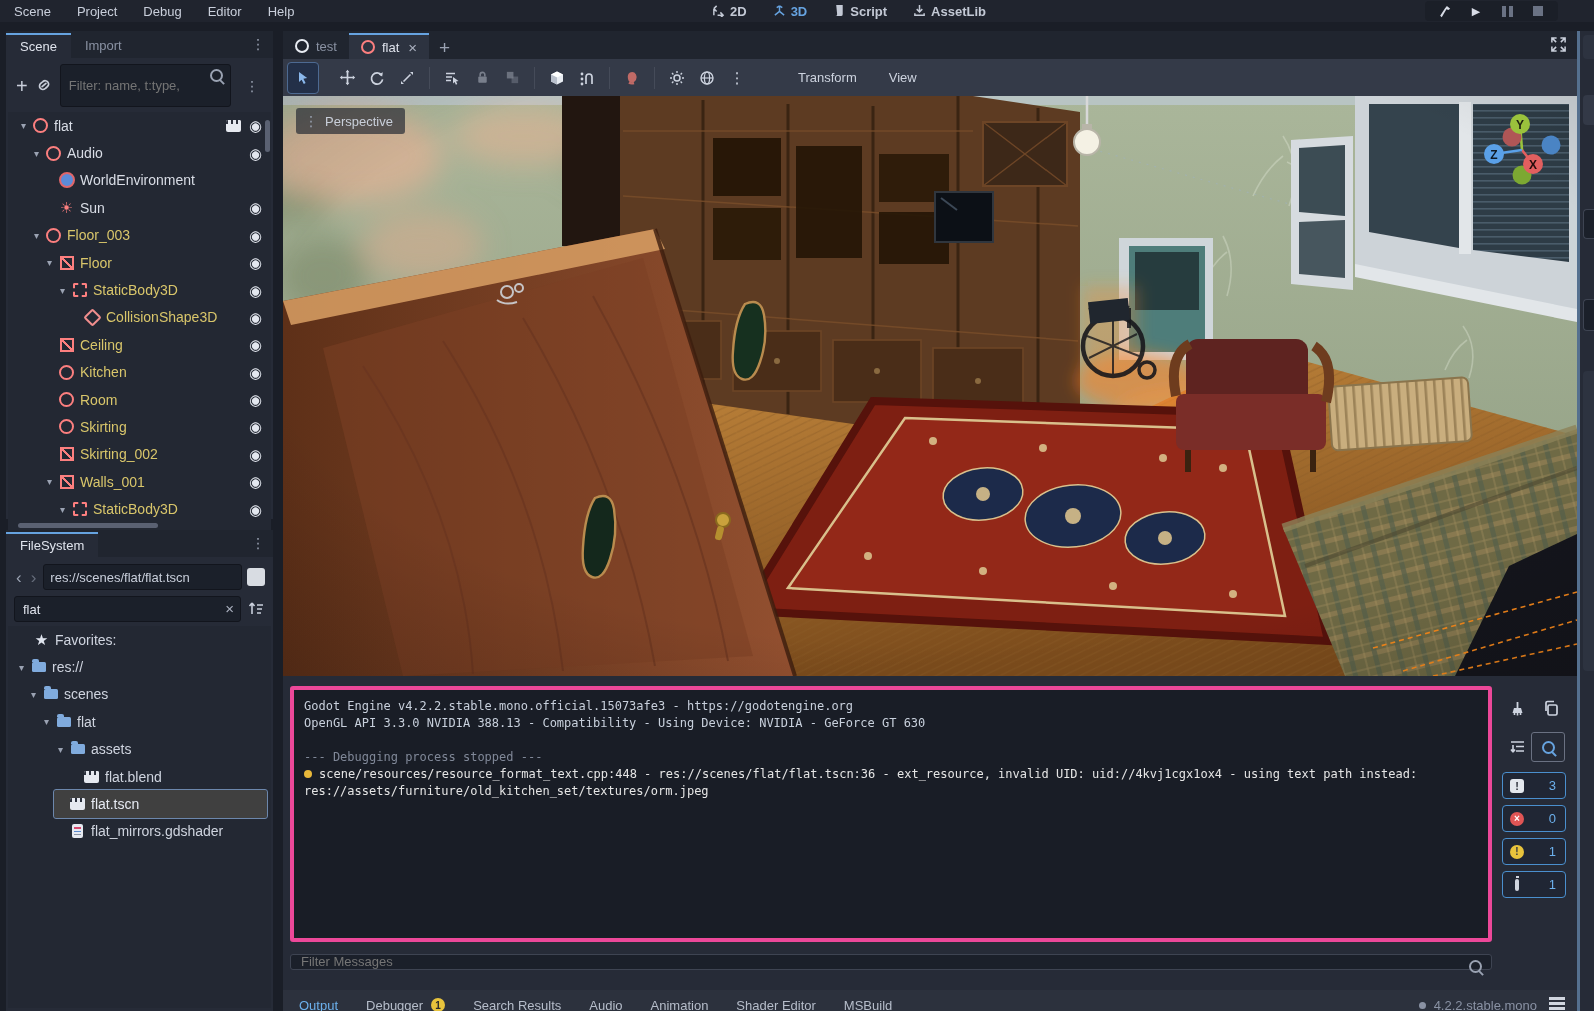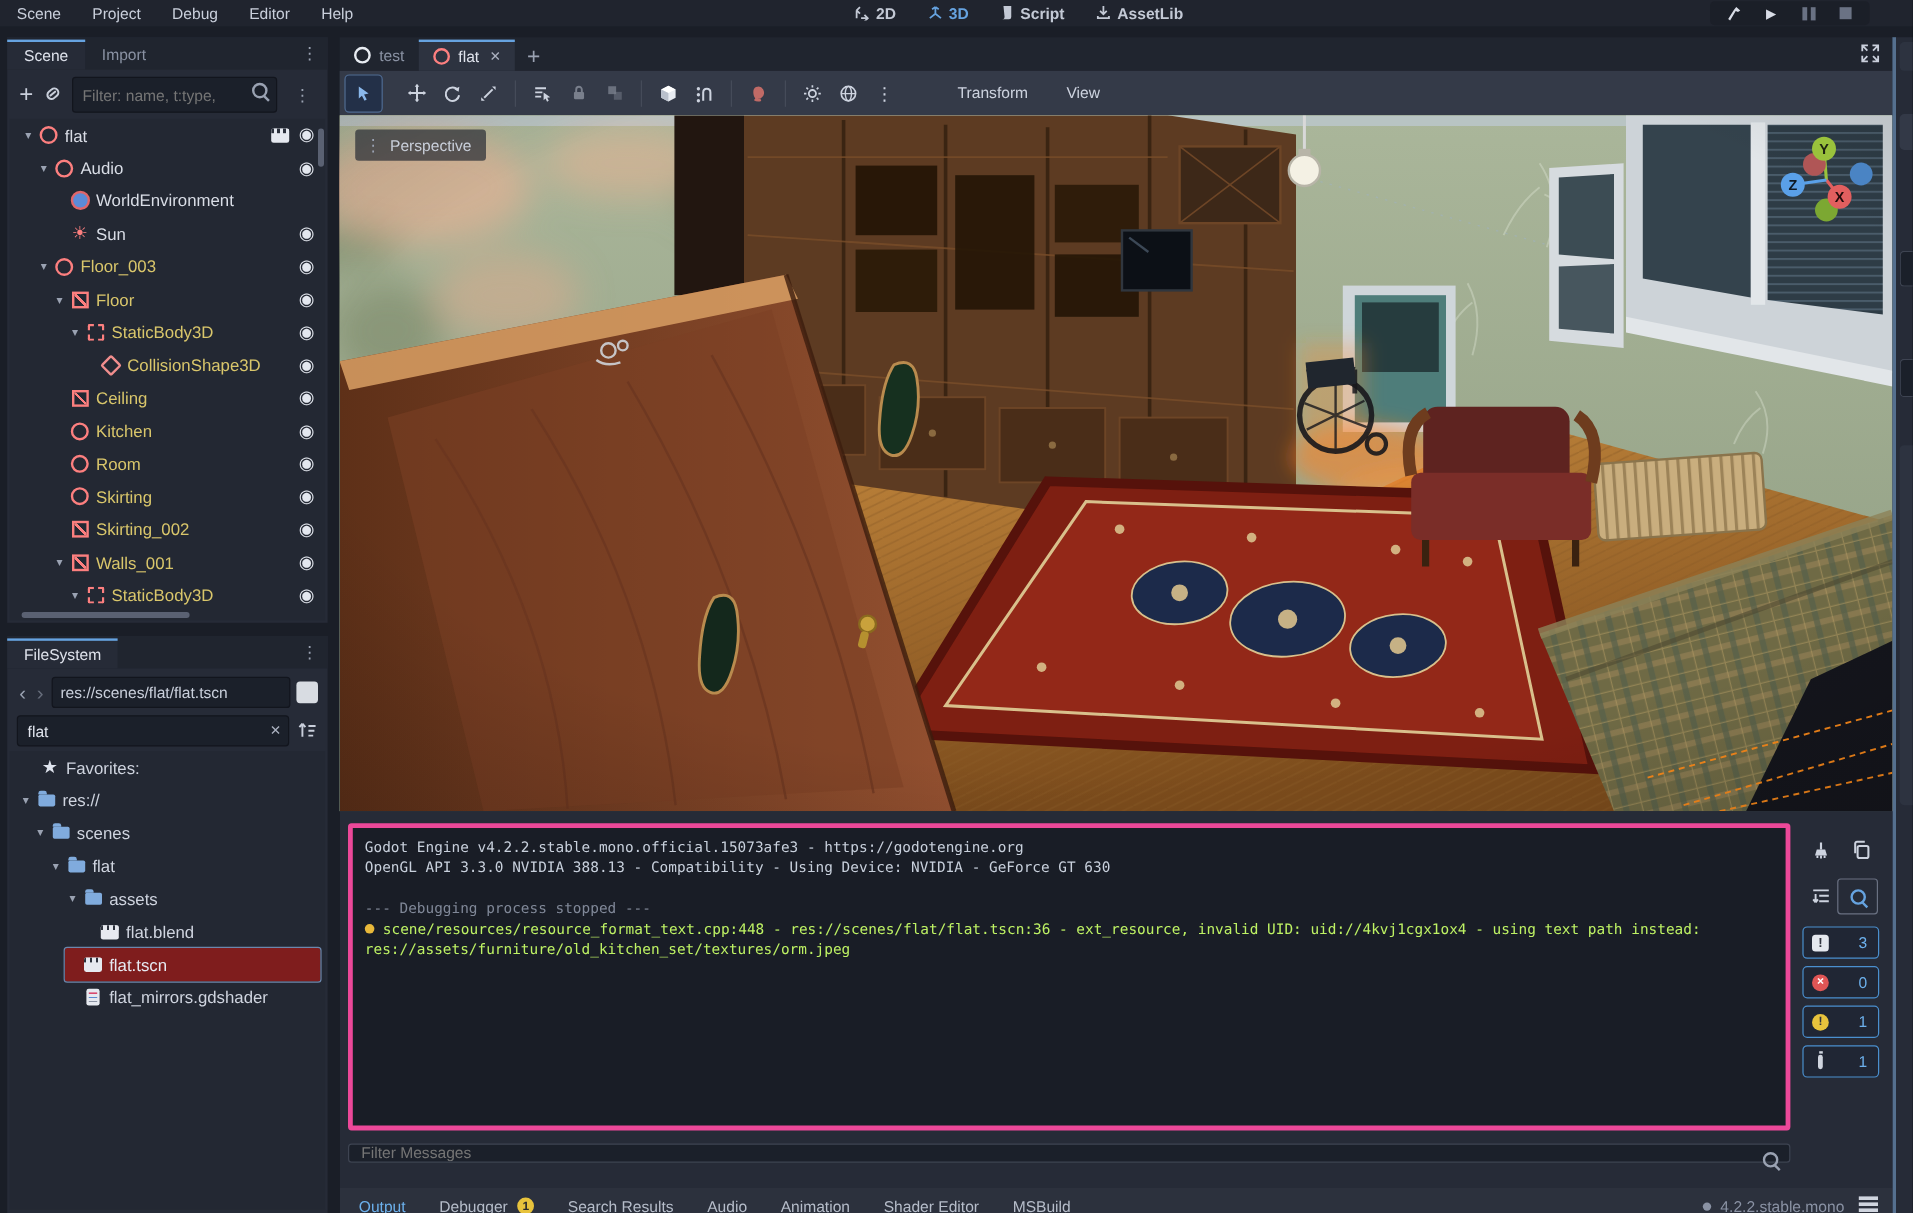--- a/index.html
+++ b/index.html
@@ -23,21 +23,21 @@
   .dock{background:#262b37;}
   .dtabs{height:27px;background:#20252f;display:flex;align-items:flex-end;position:relative;}
   .dtab{height:25px;display:flex;align-items:center;padding:0 14px;font-size:13px;color:#8a92a3;}
   .dtab.active{background:#262b37;border-top:2px solid #66a3e0;color:#dfe3ec;height:23px;}
   .vdots{color:#9aa2b2;font-size:14px;line-height:1;padding:0 6px;}
   .dtabs .vdots{position:absolute;right:2px;top:6px;}
   
   .sctools{display:flex;align-items:center;gap:8px;padding:6px 8px 5px 10px;}
   .plus{font-size:20px;color:#c9cfdb;line-height:1;}
   .filterbox{flex:1;position:relative;}
-  .filterbox input{width:100%;box-sizing:border-box;height:30px;background:#1b202a;border:1px solid #12151d;border-radius:3px;color:#9aa2b2;font-size:13px;padding:0 24px 0 8px;font-family:"Liberation Sans",sans-serif;outline:none;}
+  .filterbox input{width:100%;box-sizing:border-box;height:43px;background:#1b202a;border:1px solid #12151d;border-radius:3px;color:#9aa2b2;font-size:13px;padding:0 24px 0 8px;font-family:"Liberation Sans",sans-serif;outline:none;}
   .mag{width:9px;height:9px;border:2px solid #9aa2b2;border-radius:50%;position:relative;display:inline-block;}
   .mag::after{content:'';position:absolute;width:2px;height:6px;background:#9aa2b2;left:9px;top:8px;transform:rotate(-45deg);}
   .filterbox .mag{position:absolute;right:8px;top:5px;}
   
   .tree{position:relative;background:#232833;margin:0 2px;overflow:hidden;}
   .trow{display:flex;align-items:center;height:27.4px;font-size:14px;}
   .arrow{width:15px;flex:none;color:#9aa2b2;font-size:10px;text-align:center;}
   .ic{width:19px;height:17px;flex:none;display:inline-flex;align-items:center;justify-content:center;margin-right:4px;}
   .ic-node3d{width:11px;height:11px;border:2.2px solid #fc7f7f;border-radius:50%;}
   .ic-mesh{width:10px;height:10px;border:2px solid #fc7f7f;background:linear-gradient(45deg,transparent 42%,#fc7f7f 42% 58%,transparent 58%);}
@@ -62,21 +62,21 @@
   
   .fsnav{display:flex;align-items:center;gap:5px;padding:7px 8px 4px 8px;}
   .chev{color:#9aa2b2;font-size:17px;line-height:1;padding:0 2px;}
   .pathbox input{width:100%;box-sizing:border-box;height:26px;background:#1b202a;border:1px solid #12151d;border-radius:3px;color:#c9cfdb;font-size:13px;padding:0 6px;font-family:"Liberation Sans",sans-serif;outline:none;}
   .pathbox{flex:1;}
   .whitesq{width:18px;height:18px;background:#d8dce2;border-radius:3px;flex:none;}
   .fssearch{display:flex;align-items:center;gap:6px;padding:2px 8px 4px 8px;}
   .fssearch .sbox{flex:1;position:relative;}
   .fssearch input{width:100%;box-sizing:border-box;height:26px;background:#1b202a;border:1px solid #12151d;border-radius:3px;color:#dfe3ec;font-size:13px;padding:0 24px 0 8px;font-family:"Liberation Sans",sans-serif;outline:none;}
   .clearx{position:absolute;right:7px;top:4px;color:#aab0bf;font-size:15px;}
-  .fsrow-sel{background:#7f1d1d;outline:1px solid #6c87ac;border-radius:2px;}
+  .fsrow-sel{background:#404040;outline:1px solid #6c87ac;border-radius:2px;}
   
   .scntabs{left:283px;top:31px;width:1294px;height:28px;background:#20252f;display:flex;align-items:flex-end;}
   .scntab{height:26px;display:flex;align-items:center;gap:7px;padding:0 12px;font-size:13px;color:#8a92a3;}
   .scntab .circ{width:10px;height:10px;border-radius:50%;border:2.5px solid #e8ecf2;}
   .scntab .circ.red{border-color:#fc7f7f;}
   .scntab.active{background:#2d3340;border-top:2px solid #66a3e0;height:24px;color:#dfe3ec;}
   .closex{color:#aab0bf;font-size:15px;margin-left:2px;}
   .newtab{color:#9aa2b2;font-size:19px;padding:0 10px;}
   .fsbtn{position:absolute;right:10px;top:5px;color:#c9cfdb;}
   .vtoolbar{left:283px;top:59px;width:1294px;height:37px;background:#343a48;display:flex;align-items:center;padding-left:5px;box-sizing:border-box;}
@@ -86,21 +86,21 @@
   .tsep{width:1px;height:22px;background:#454b59;margin:0 7px;flex:none;}
   .tmenu{font-size:13px;color:#cdd3df;padding:0 16px;flex:none;}
   .viewportwrap{left:283px;top:96px;width:1294px;height:580px;overflow:hidden;background:#9dab8d;}
   .persp{position:absolute;left:13px;top:12px;height:26px;display:flex;align-items:center;gap:7px;background:rgba(42,46,54,.72);border-radius:3px;padding:0 12px 0 8px;color:#c9cfda;font-size:13px;}
   .gizmo{position:absolute;left:1194px;top:9px;width:90px;height:90px;}
   
   .outdock{left:283px;top:676px;width:1294px;height:314px;background:#262b37;}
   .logbox{position:absolute;left:7px;top:10px;width:1202px;height:256px;background:#191d26;border:4px solid #ec4899;border-radius:3px;box-sizing:border-box;padding:8px 10px;overflow:hidden;}
   .cline{font-family:"DejaVu Sans Mono",monospace;font-size:12px;line-height:17px;color:#c8d0dc;white-space:pre-wrap;}
   .cline.muted{color:#808898;}
-  .cline.warn{color:#bef264;}
+  .cline.warn{color:#e5e5e5;}
   .wdot{display:inline-block;width:8px;height:8px;border-radius:50%;background:#e8b83a;margin-right:7px;}
   .obtn{position:absolute;width:24px;height:24px;display:flex;align-items:center;justify-content:center;color:#cdd3df;}
   .searchbtn{position:absolute;left:1248px;top:56px;width:32px;height:28px;border:1px solid #6a7182;border-radius:3px;display:flex;align-items:center;justify-content:center;}
   .searchbtn .mag{border-color:#66a3e0;}
   .searchbtn .mag::after{background:#66a3e0;}
   .toggle{position:absolute;left:1219px;width:64px;height:27px;border:1px solid #4a8fce;border-radius:4px;background:#202634;display:flex;align-items:center;box-sizing:border-box;padding:0 9px 0 7px;}
   .toggle .cnt{margin-left:auto;color:#6cb0ec;font-size:13px;}
   .bsq{width:14px;height:14px;background:#e4e8ee;border-radius:3px;color:#30343e;font-size:11px;font-weight:bold;display:flex;align-items:center;justify-content:center;}
   .bcirc{width:14px;height:14px;border-radius:50%;display:flex;align-items:center;justify-content:center;font-size:10px;font-weight:bold;}
   .bcirc.err{background:#e05555;color:#fff;}

